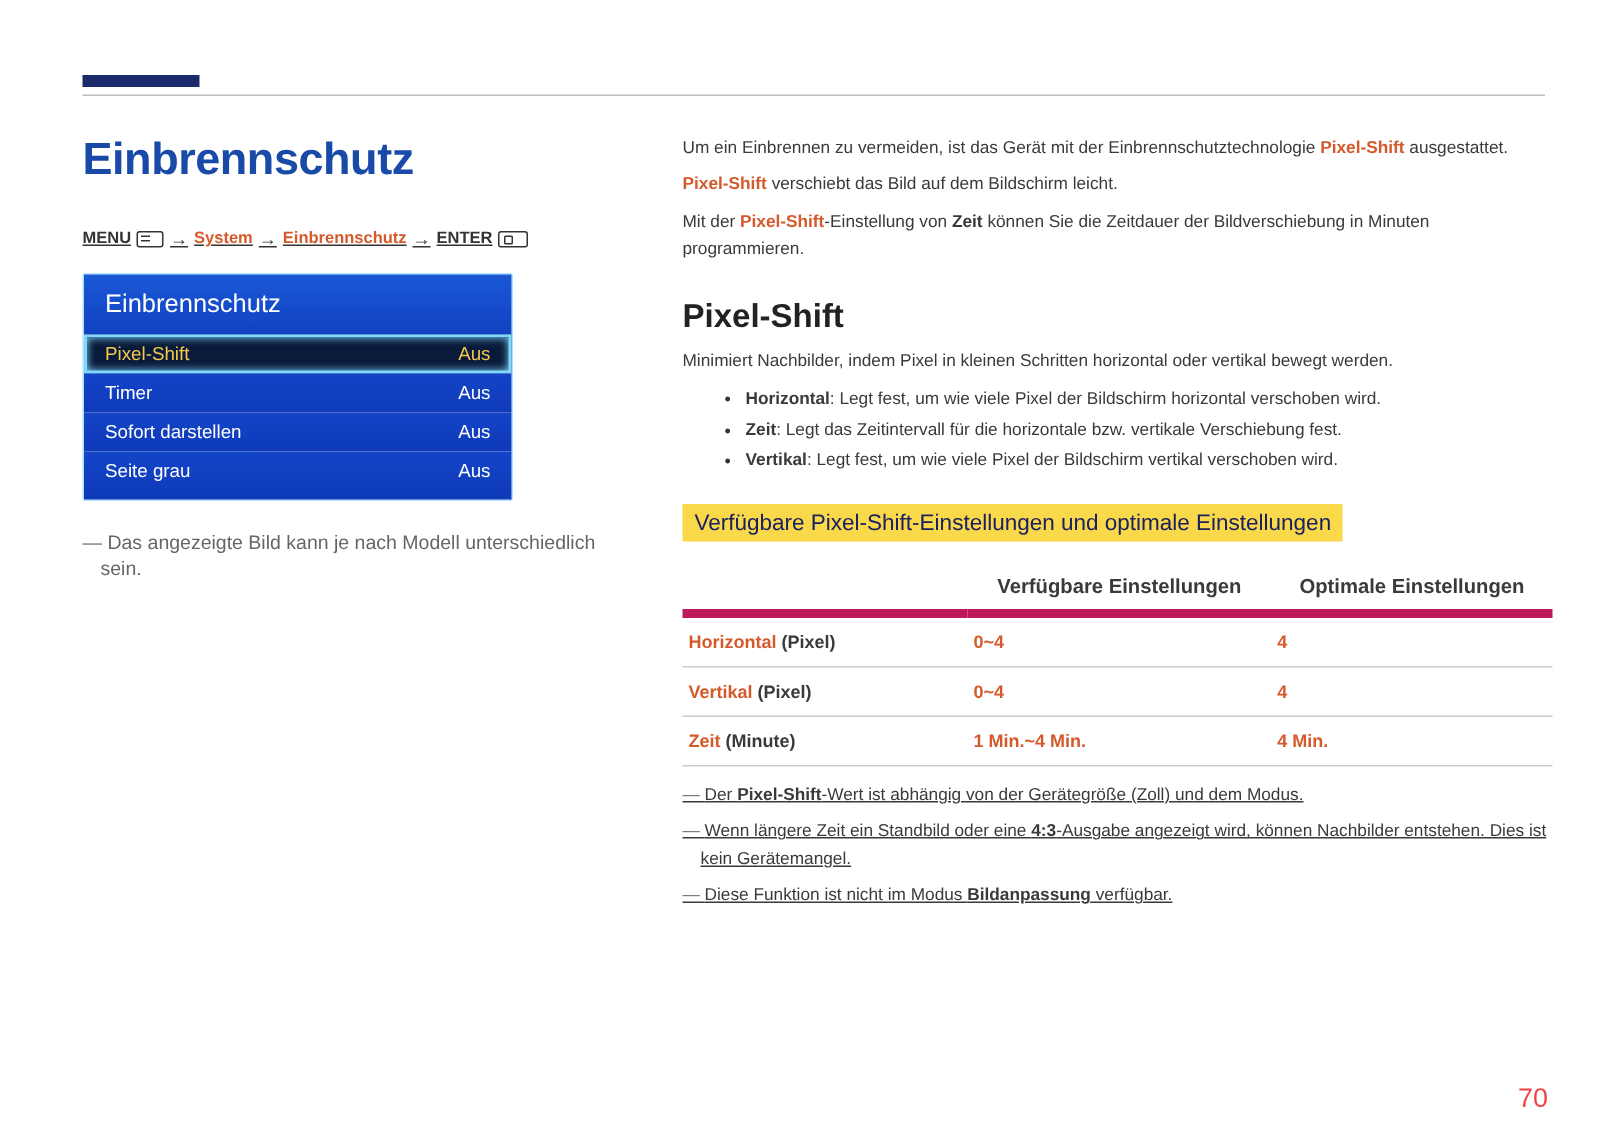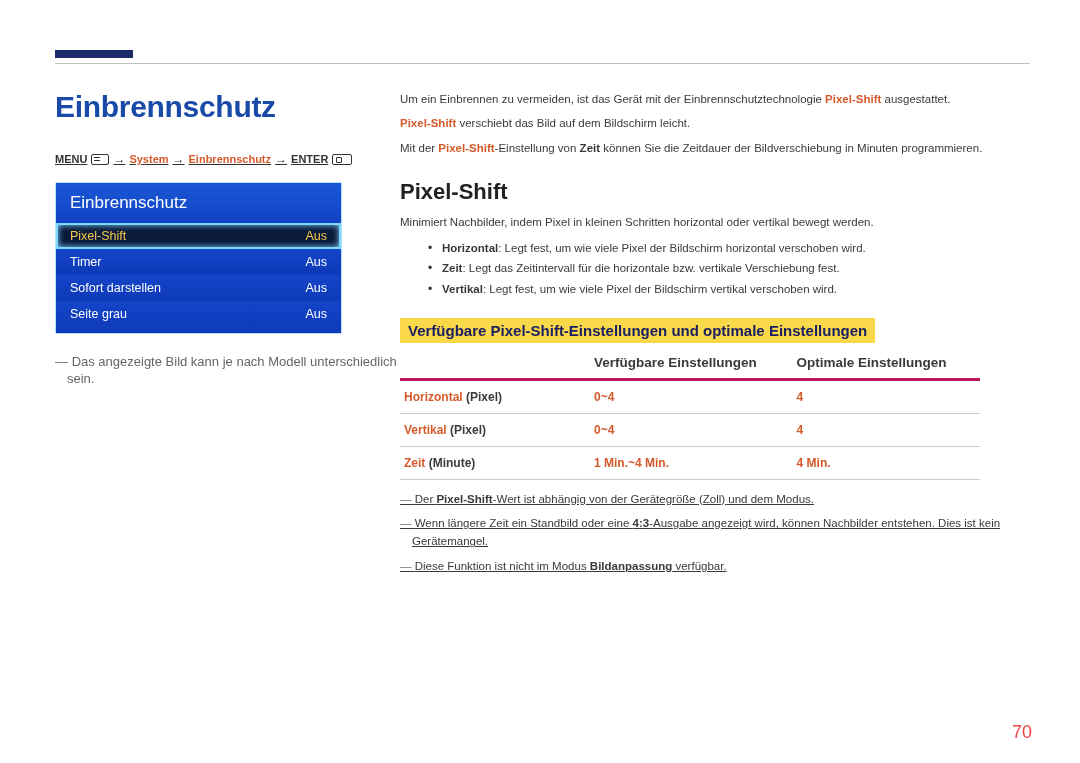--- a/index.html
+++ b/index.html
@@ -28,20 +28,21 @@
     height: 1px;
     background: #bfbfbf;
   }
   .page {
     position: absolute;
     top: 90px;
     left: 55px;
     right: 50px;
     bottom: 40px;
     display: flex;
+    gap: 55px;
   }
   .col-left { width: 345px; flex: 0 0 345px; }
   .col-right { flex: 1; }
   h1.title {
     color: #1a4aa8;
     font-size: 30px;
     font-weight: 600;
     margin-bottom: 28px;
     letter-spacing: -0.3px;
   }
@@ -138,36 +139,36 @@
   ul.bullets li { font-size: 11.5px; line-height: 1.8; position: relative; padding-left: 14px; }
   ul.bullets li::before {
     content: "•";
     position: absolute; left: 0; top: 0;
     font-size: 12px; color: #333;
   }
   .hl {
     display: inline-block;
     background: #f9d84a;
     color: #1a2060;
-    font-weight: 700;
+    font-weight: 400;
     font-size: 15px;
     padding: 4px 8px;
-    margin-bottom: 6px;
+    margin-bottom: 16px;
   }
   table.settings {
     border-collapse: collapse;
     width: 580px;
     font-size: 12px;
   }
   table.settings th {
-    text-align: left;
+    text-align: center;
     font-weight: 700;
     font-size: 13.5px;
     padding: 6px 4px 8px 4px;
-    border-bottom: 3px solid #be185d;
+    border-bottom: 6px solid #be185d;
   }
   table.settings th:first-child { width: 190px; }
   table.settings td {
     padding: 9px 4px;
     border-bottom: 1px solid #ccc;
   }
   table.settings td:first-child { font-weight: 700; }
   table.settings .redcell { color: #d55a2b; font-weight: 700; }
   .tiny-notes { margin-top: 10px; }
   .tiny-notes .footnote-small { margin-top: 4px; text-decoration: underline; }

